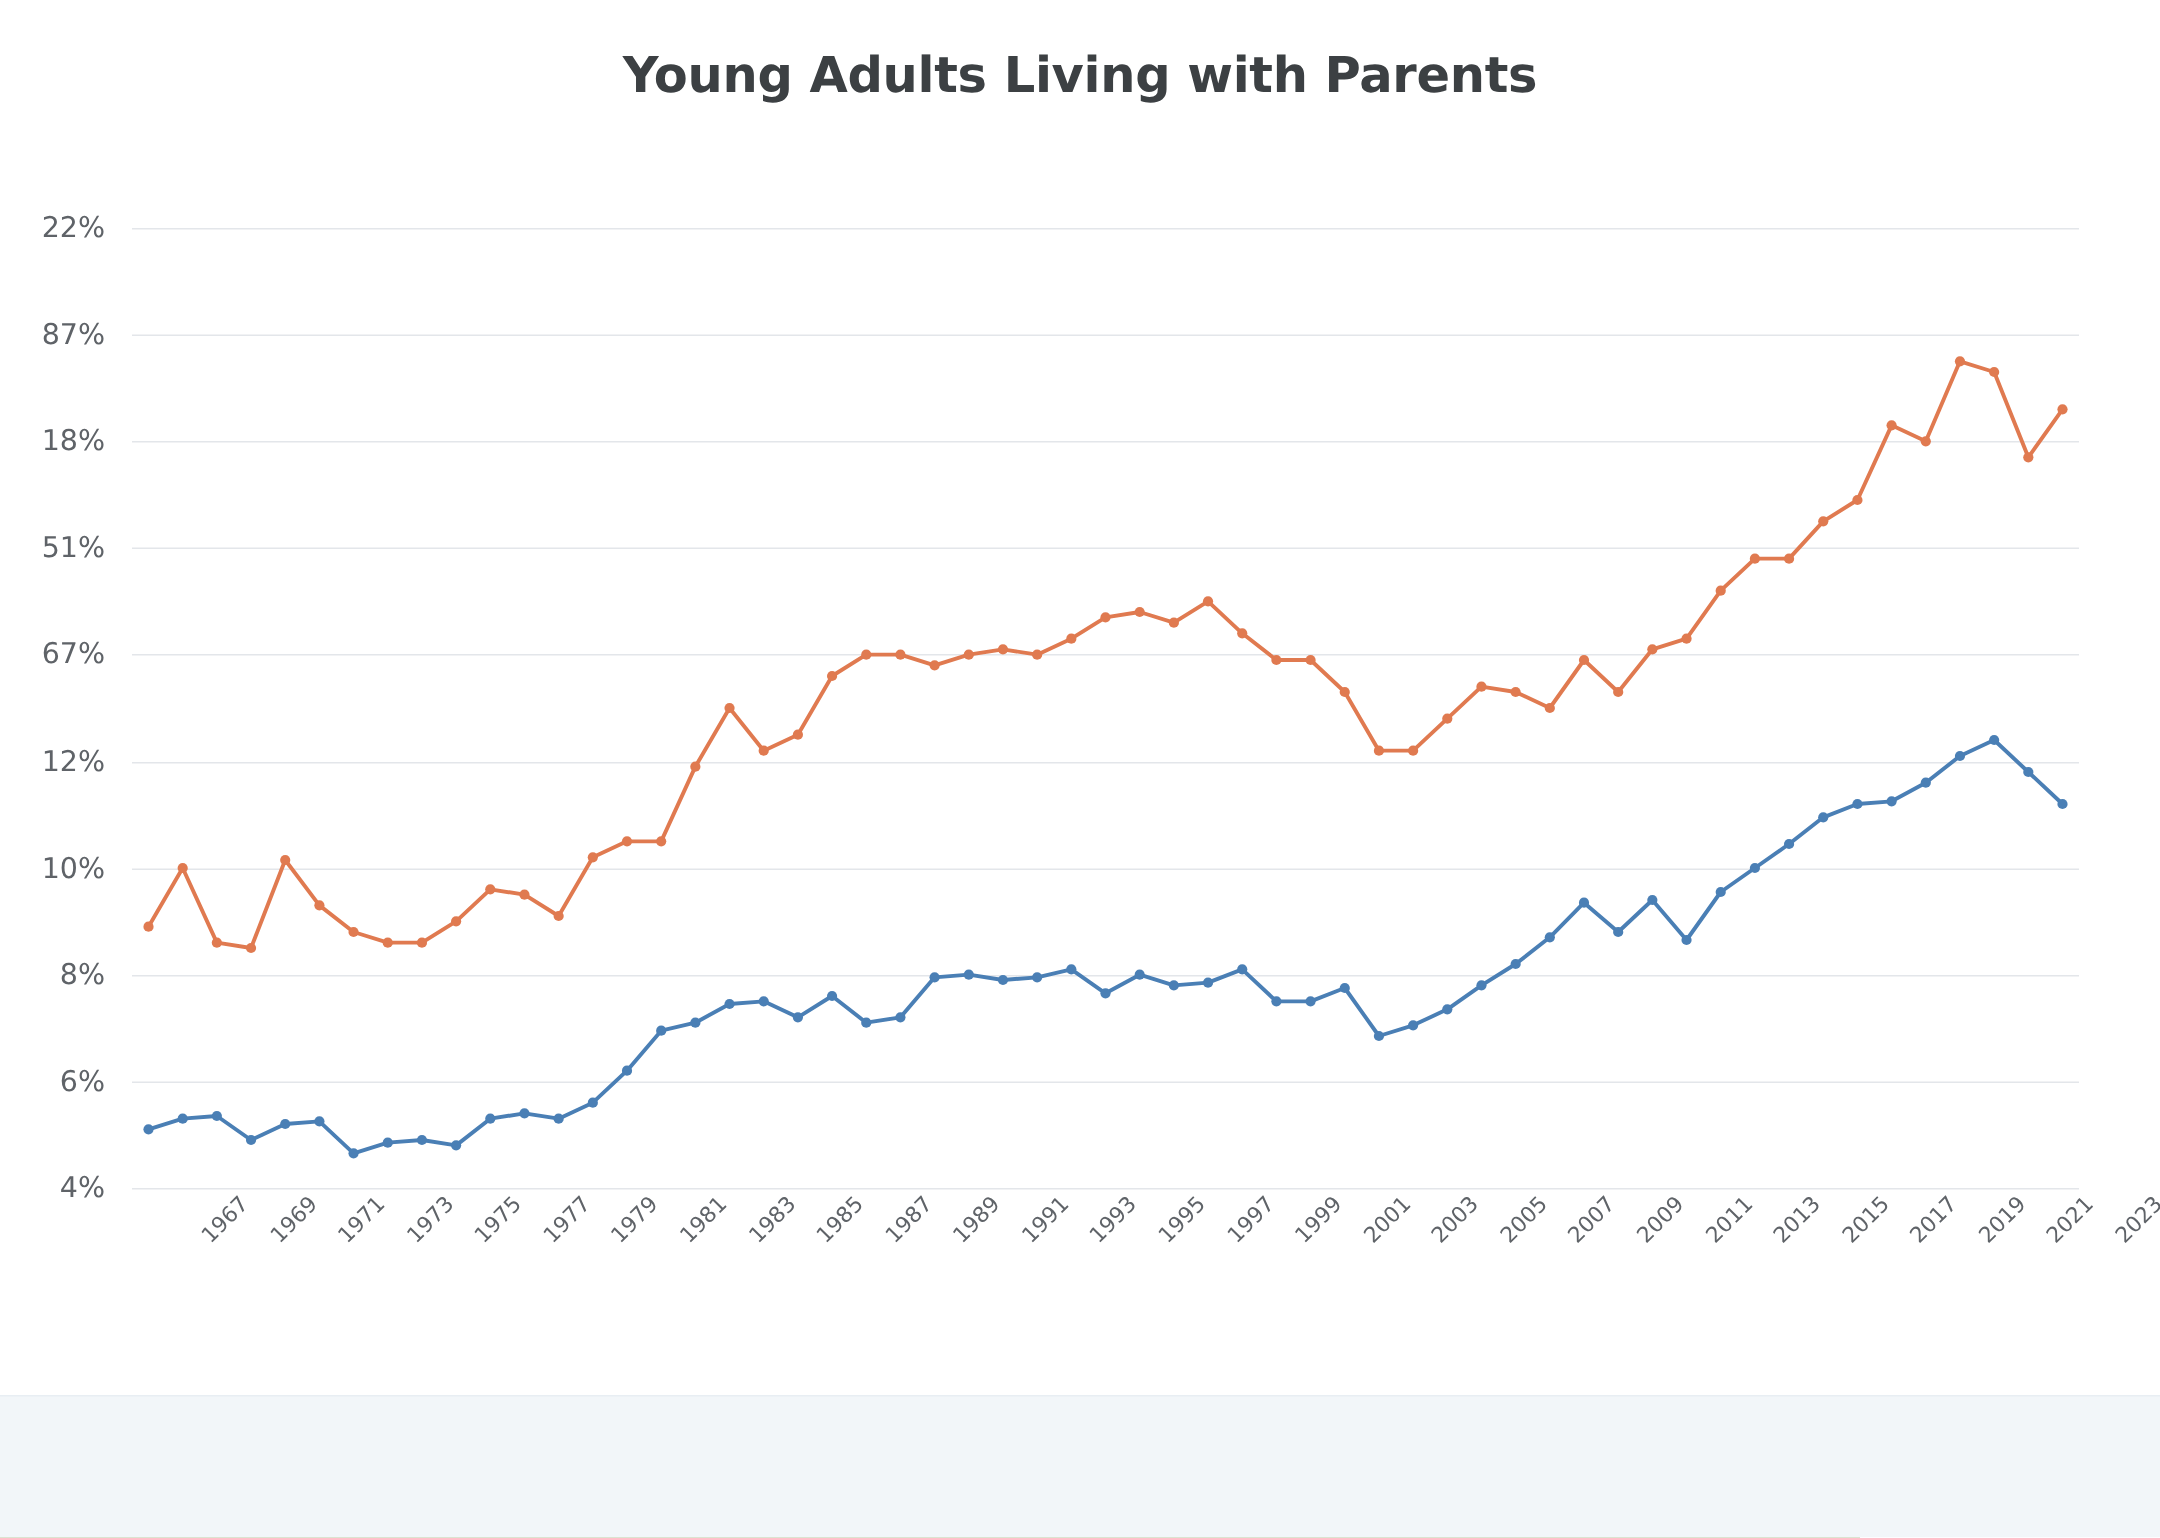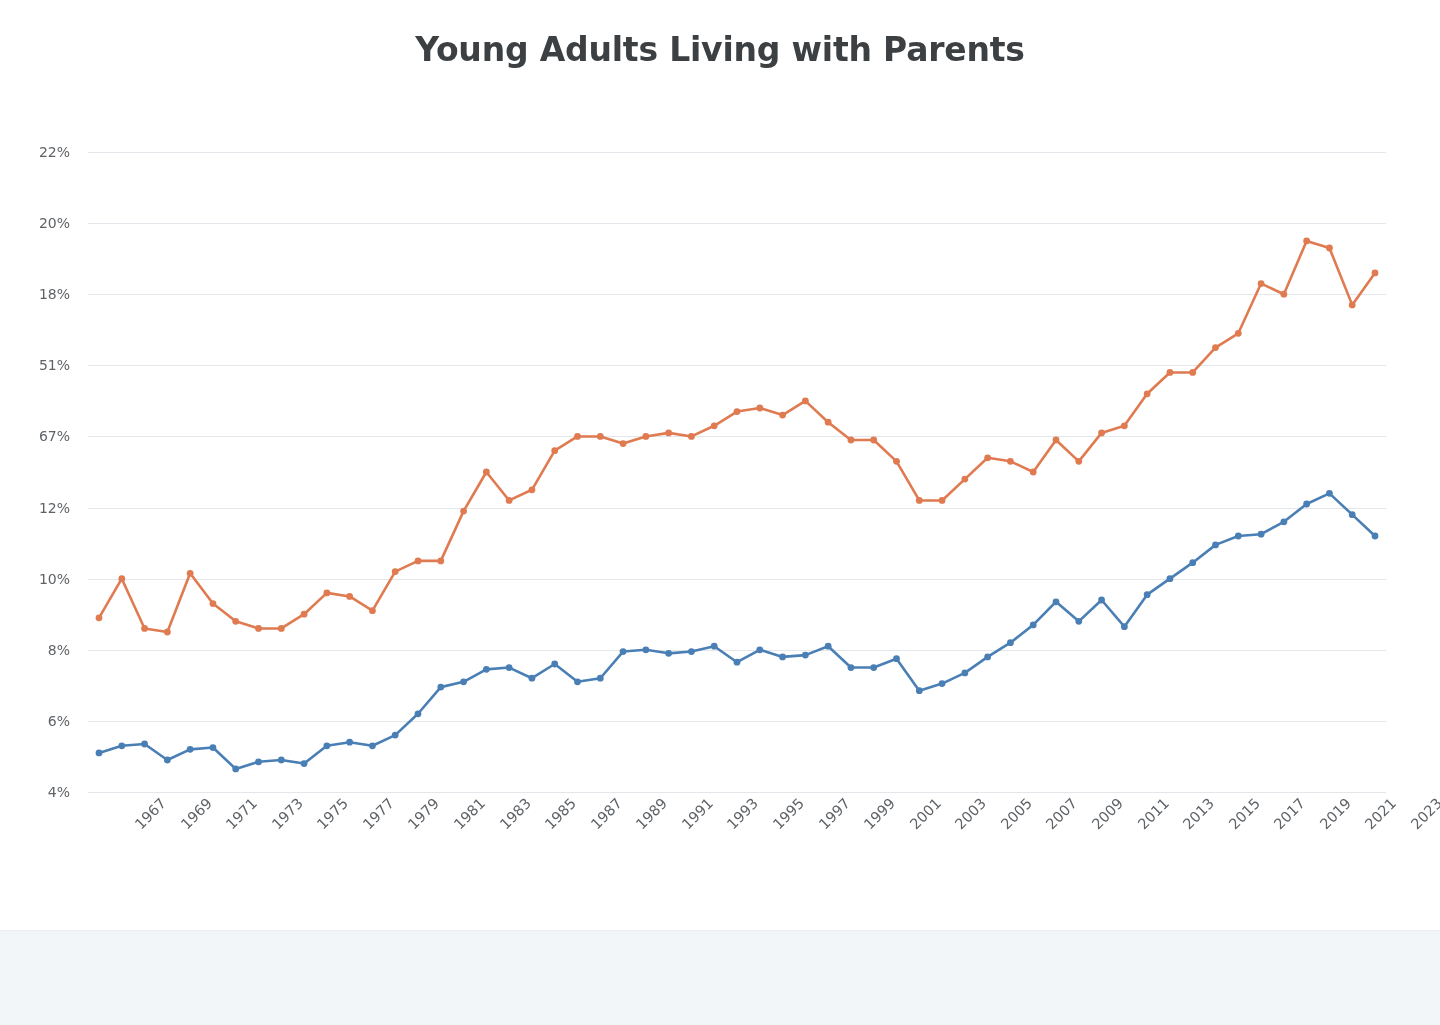--- a/index.html
+++ b/index.html
@@ -31,21 +31,21 @@
 
   
   .plot-wrap {
     position: absolute;
     left: 88px; top: 152px;
     width: 1298px; height: 640px;
   }
   .y-axis-labels { position: absolute; left: 0; top: 152px; width: 80px; height: 640px; }
   .y-tick {
     position: absolute; right: 10px;
-    font-size: 14px; color: #5f6368;
+    font-size: 19px; color: #5f6368;
     transform: translateY(-50%);
     white-space: nowrap;
   }
   .gridline {
     position: absolute; left: 0; width: 100%;
     height: 1px; background: #e3e6ea;
   }
   .plot-svg { position: absolute; left: 0; top: 0; width: 1298px; height: 640px; }
 
   .x-axis-labels {
@@ -85,21 +85,21 @@
 
     <div class="y-axis-labels" id="yAxis">
         <div class="y-tick" style="top: 640px;">4%</div>
         <div class="y-tick" style="top: 568.889px;">6%</div>
         <div class="y-tick" style="top: 497.778px;">8%</div>
         <div class="y-tick" style="top: 426.667px;">10%</div>
         <div class="y-tick" style="top: 355.556px; margin-left: 32px;">12%</div>
         <div class="y-tick" style="top: 284.444px;">67%</div>
         <div class="y-tick" style="top: 213.333px;">51%</div>
         <div class="y-tick" style="top: 142.222px;">18%</div>
-        <div class="y-tick" style="top: 71.1111px;">20%</div>
+        <div class="y-tick" style="top: 71.1111px;">87%</div>
         <div class="y-tick" style="top: 0px;">22%</div>
       </div>
 
     <div class="plot-wrap">
       <div id="grid">
           <div class="gridline" style="top: 640px;"></div>
           <div class="gridline" style="top: 568.889px;"></div>
           <div class="gridline" style="top: 497.778px;"></div>
           <div class="gridline" style="top: 426.667px;"></div>
           <div class="gridline" style="top: 355.556px;"></div>

